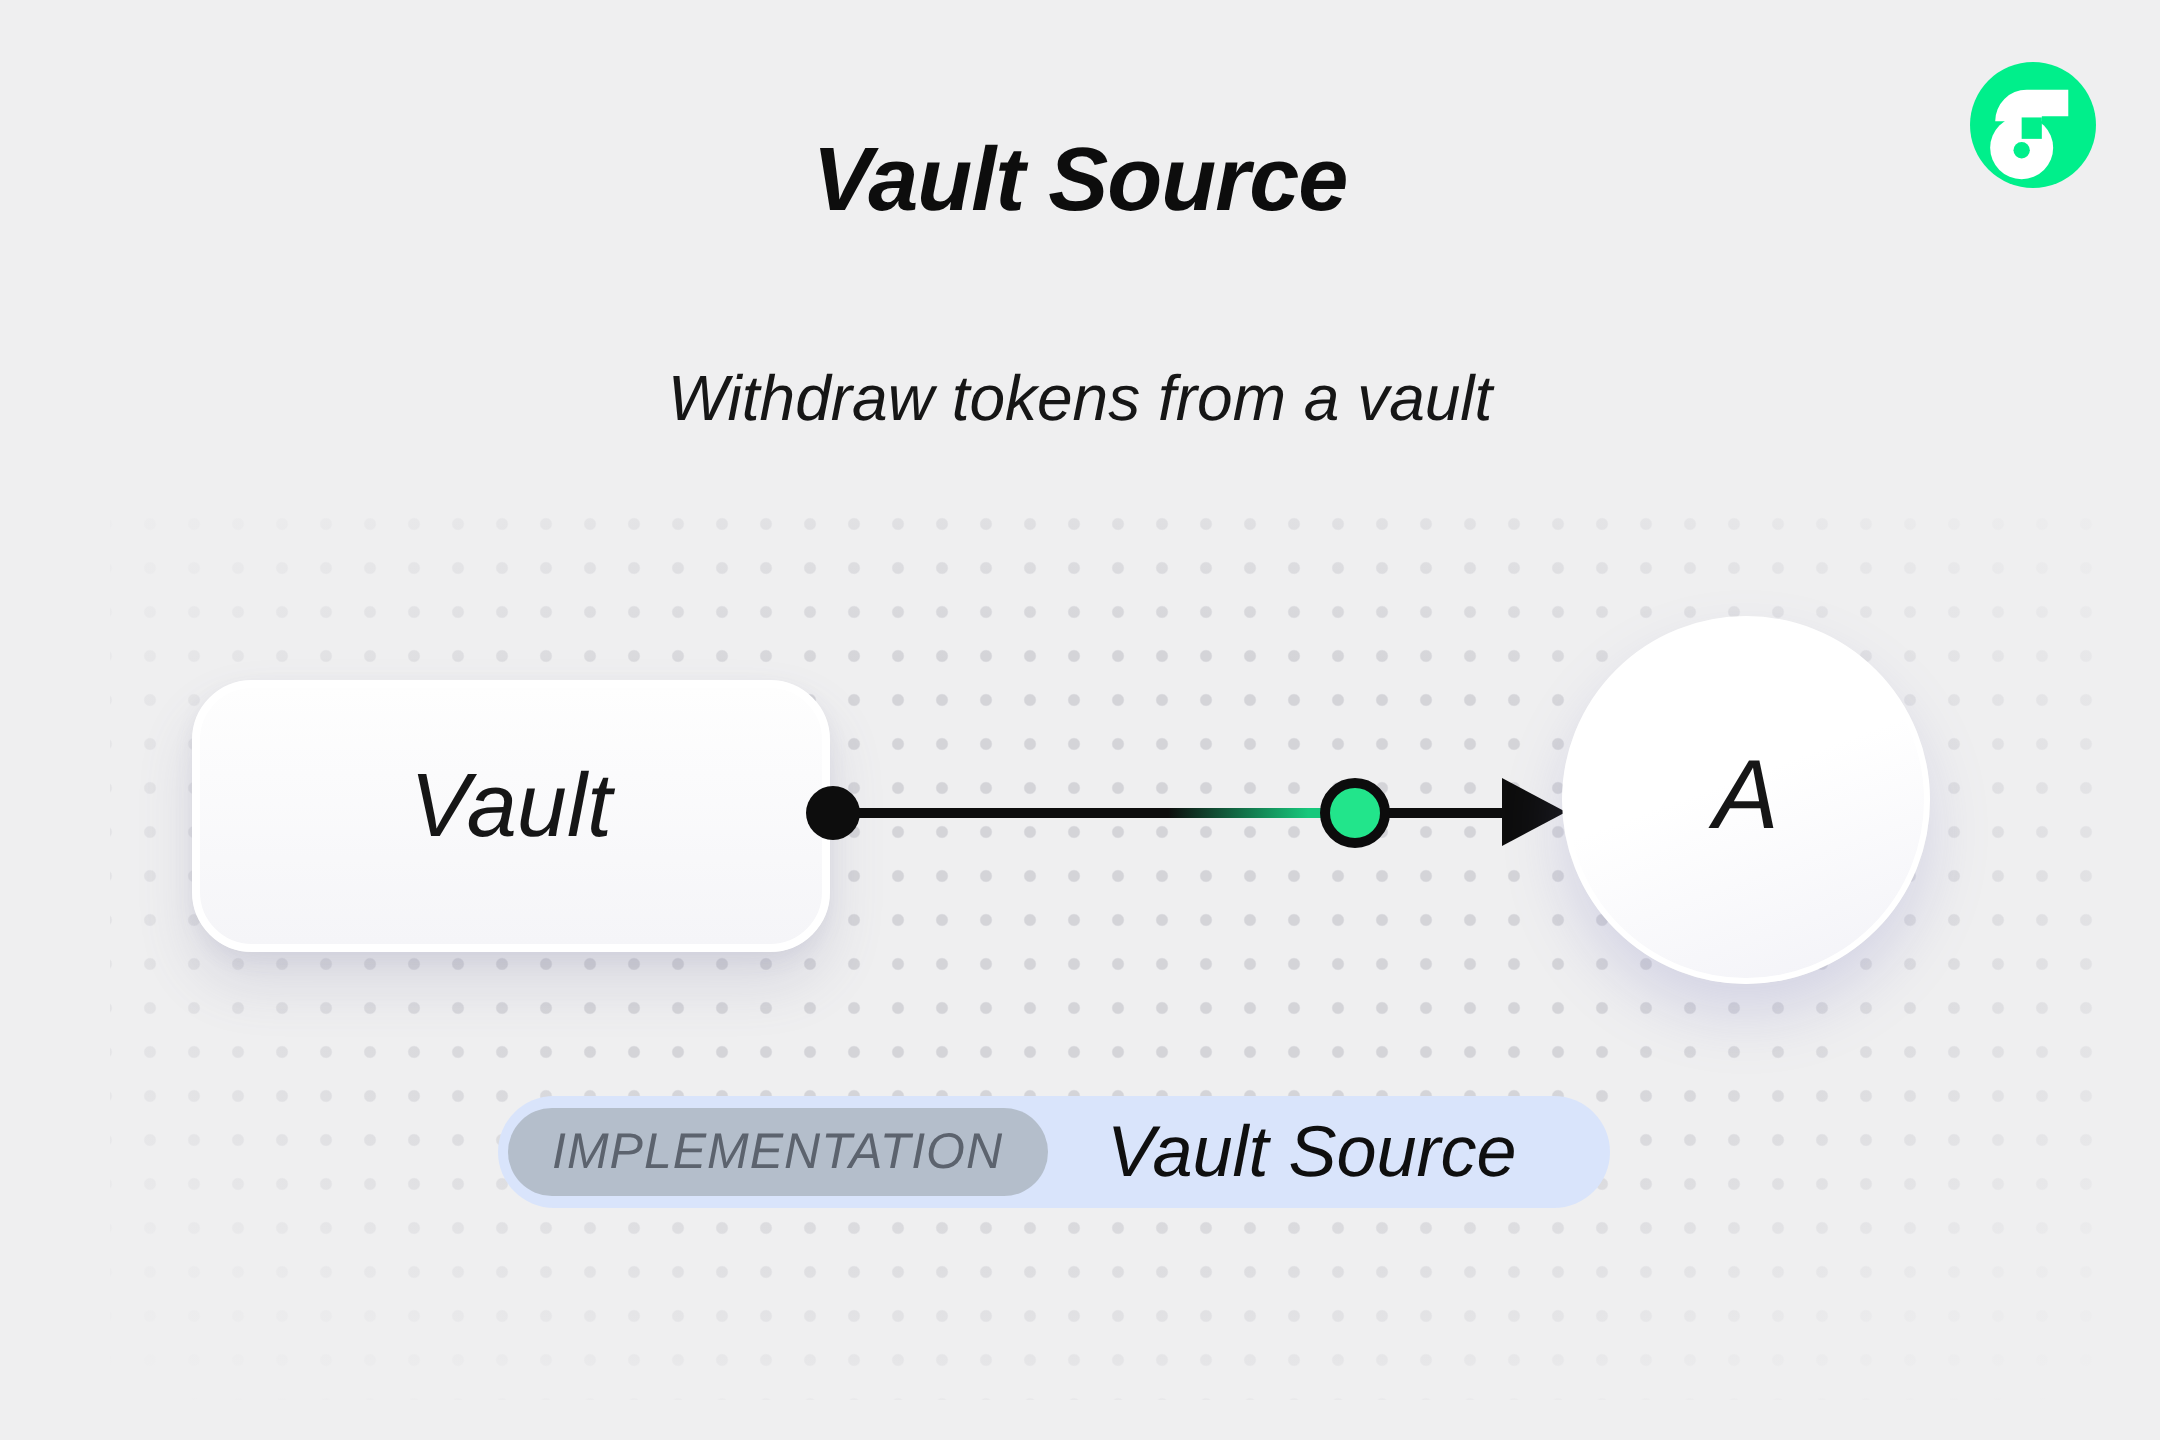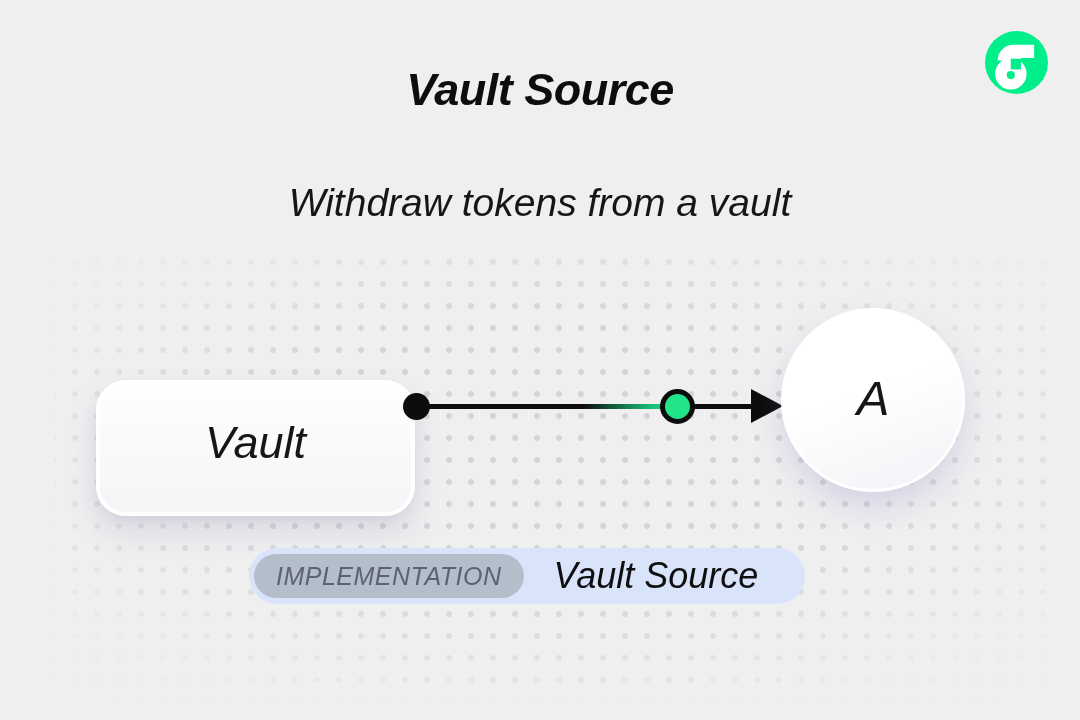--- a/index.html
+++ b/index.html
@@ -29,39 +29,39 @@
   
   .page-title {
     position: absolute; top: 64px; left: 0; width: 100%;
     text-align: center;
     font-size: 45px; font-weight: 700; letter-spacing: -0.5px;
     color: #0d0d0d;
   }
   .page-subtitle {
     position: absolute; top: 181px; left: 0; width: 100%;
     text-align: center;
-    font-size: 39px; font-weight: 400;
+    font-size: 32px; font-weight: 400;
     color: #161616;
   }
 
   
   .logo {
     position: absolute; left: 985px; top: 31px; width: 63px; height: 63px;
   }
   .logo svg { display: block; width: 100%; height: 100%; }
 
   
   .vault-node {
     position: absolute; left: 96px; top: 340px; width: 319px; height: 136px;
     box-sizing: border-box;
     background: linear-gradient(180deg, #fefefe 0%, #f5f5f8 100%);
     border: 4px solid #ffffff;
     border-radius: 30px;
     box-shadow: 0 16px 28px rgba(108,108,150,0.16), 0 4px 10px rgba(108,108,150,0.08);
-    display: flex; align-items: center; justify-content: center; margin-top: 40px;
+    display: flex; align-items: center; justify-content: center;
   }
   .vault-node .node-label {
     font-size: 45px; color: #161616; margin-top: -10px;
   }
 
   
   .target-node {
     position: absolute; left: 781px; top: 308px; width: 184px; height: 184px;
     box-sizing: border-box;
     background: linear-gradient(160deg, #ffffff 45%, #f2f2f7 100%);

